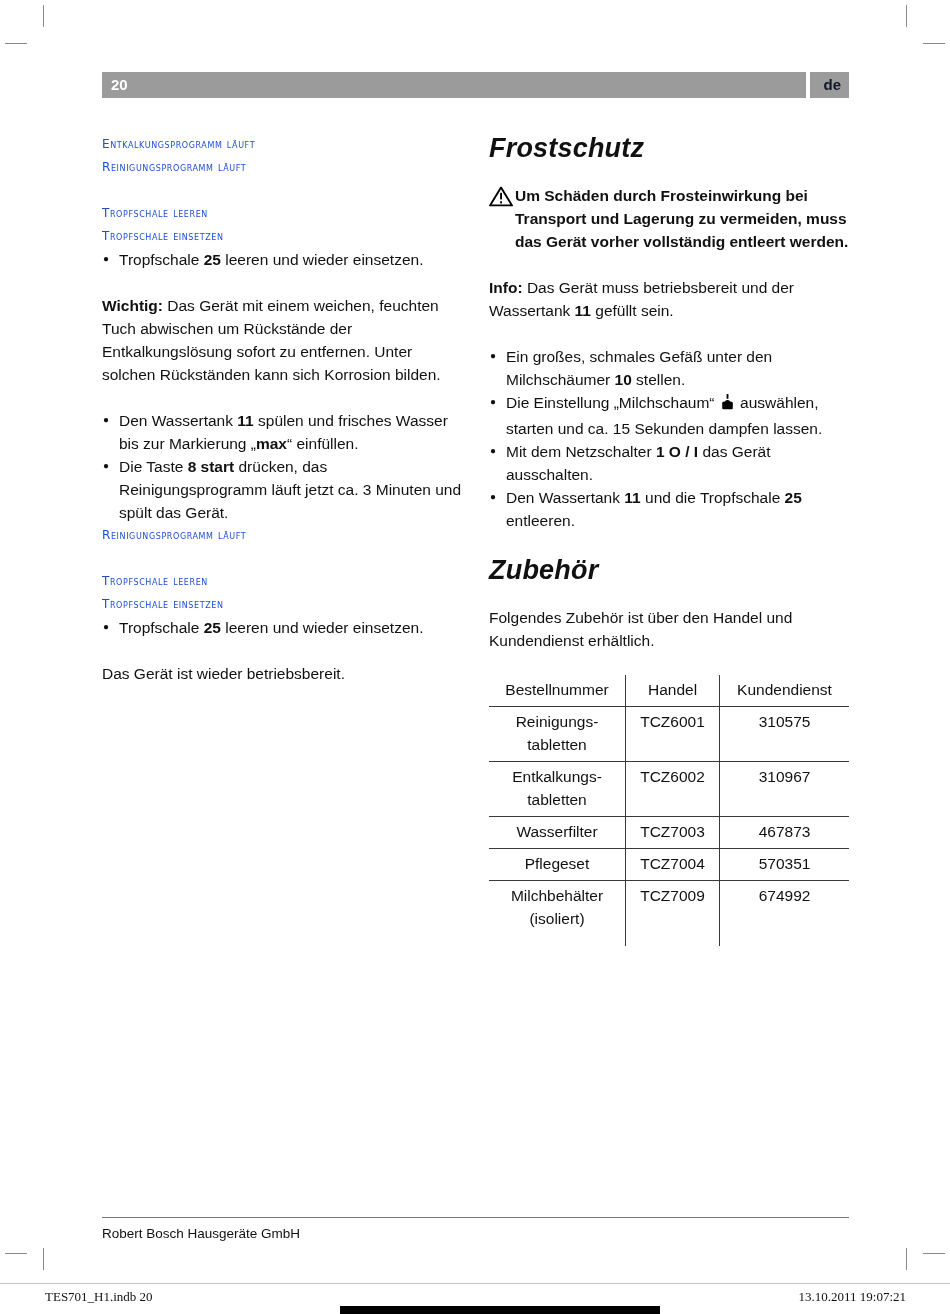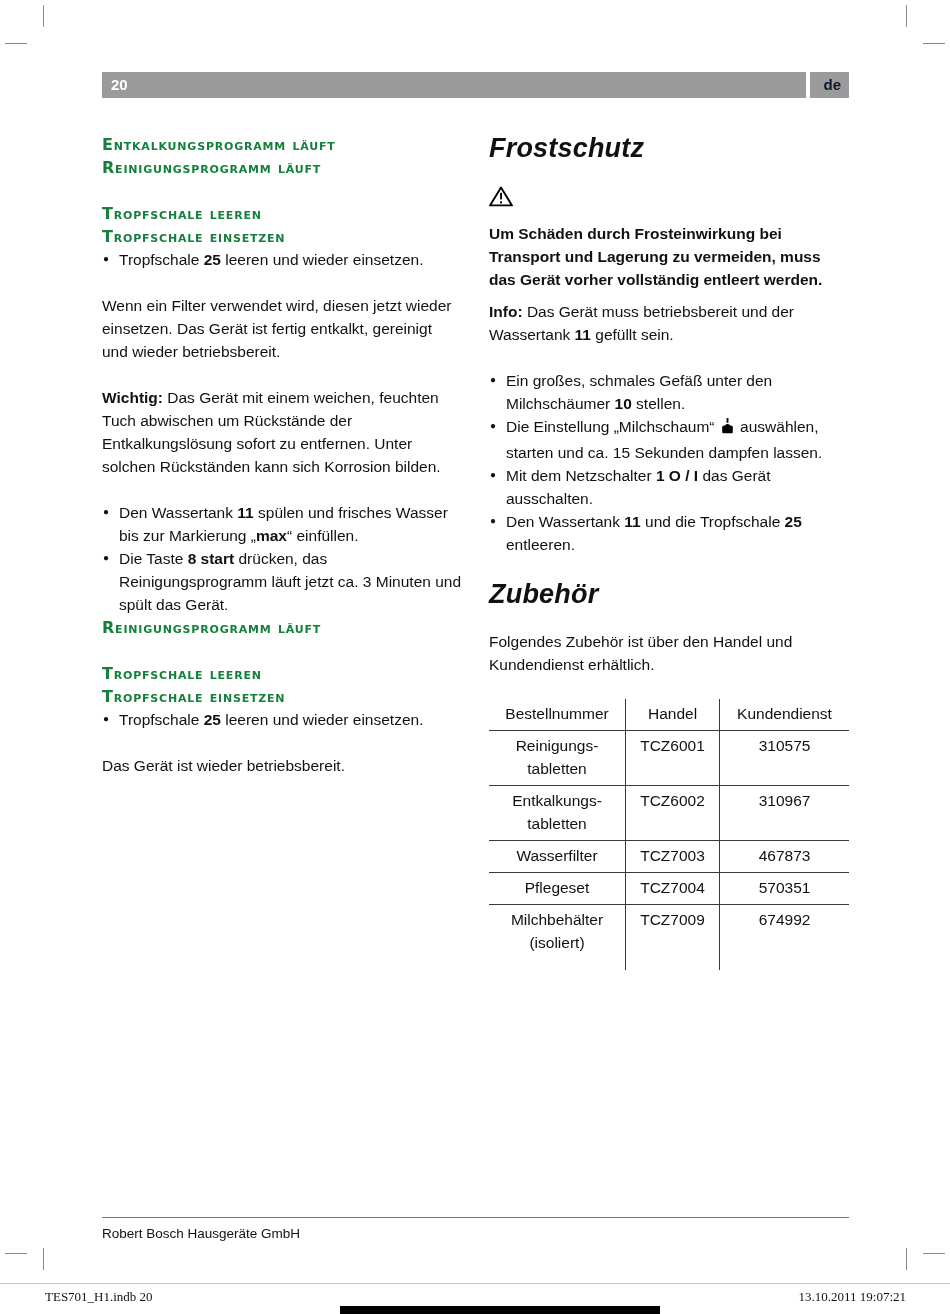--- a/index.html
+++ b/index.html
@@ -30,30 +30,30 @@
   p.mb0 { margin-bottom:0; }
 
   ul.bullets { list-style:none; margin:0 0 23px 0; padding:0; }
   ul.bullets.mb0 { margin-bottom:0; }
   ul.bullets li { position:relative; padding-left:17px; }
   ul.bullets li::before { content:"●"; position:absolute; left:1px; top:-1px; font-size:10px; color:#111; }
 
   .display-line {
     font-family:"DejaVu Sans", sans-serif;
     font-variant:small-caps; letter-spacing:.05em;
-    font-size:16px; line-height:23px; font-weight:700; color:#15803d;
+    font-size:12px; line-height:23px; font-weight:400; color:#1d4ed8;
   }
   .display-block { margin-bottom:23px; }
   .display-block.mb0 { margin-bottom:0; }
   .mt { margin-top:23px; }
 
   h1 { font-size:27px; line-height:30px; font-weight:bold; margin:0 0 21px 0; letter-spacing:.2px;font-style:italic; }
   h1.h-zubehoer { }
 
-  .warning { display:flex; gap:9px; font-weight:bold; margin-bottom:9px;flex-direction:column; }
+  .warning { display:flex; font-weight:bold; margin-bottom:23px; }
   .warning .wicon { flex:0 0 26px; padding-top:2px; }
 
   .inline-icon { display:inline-block; vertical-align:-3px; margin:0 1px; }
 
   
   table.acc { border-collapse:collapse; margin-top:8px; }
   table.acc th, table.acc td {
     font-weight:normal; text-align:center; vertical-align:top;
     padding:3px 8px 5px 8px; font-size:15.5px; line-height:23px;
   }
@@ -110,21 +110,20 @@
 
       <div class="display-block mb0">
         <div class="display-line">Tropfschale leeren</div>
         <div class="display-line">Tropfschale einsetzen</div>
       </div>
 
       <ul class="bullets">
         <li><span>Tropfschale </span><b>25</b><span> leeren und wieder einsetzen.</span></li>
       </ul>
 
-      <p><span>Wenn ein Filter verwendet wird, diesen jetzt wieder einsetzen. Das Gerät ist fertig ent­kalkt, gereinigt und wieder betriebsbereit.</span></p>
 
       <p><b>Wichtig:</b><span> Das Gerät mit einem weichen, feuchten Tuch abwischen um Rückstände der Entkalkungslösung sofort zu entfernen. Unter solchen Rückständen kann sich Korrosion bilden.</span></p>
 
 
       <ul class="bullets mb0">
         <li><span>Den Wassertank </span><b>11</b><span> spülen und fri­sches Wasser bis zur Markierung „</span><b>max</b><span>“ einfüllen.</span></li>
         <li><span>Die Taste </span><b>8 start</b><span> drücken, das Reinigungsprogramm läuft jetzt ca. 3 Minuten und spült das Gerät.</span></li>
       </ul>
 
       <div class="display-line">Reinigungsprogramm läuft</div>

